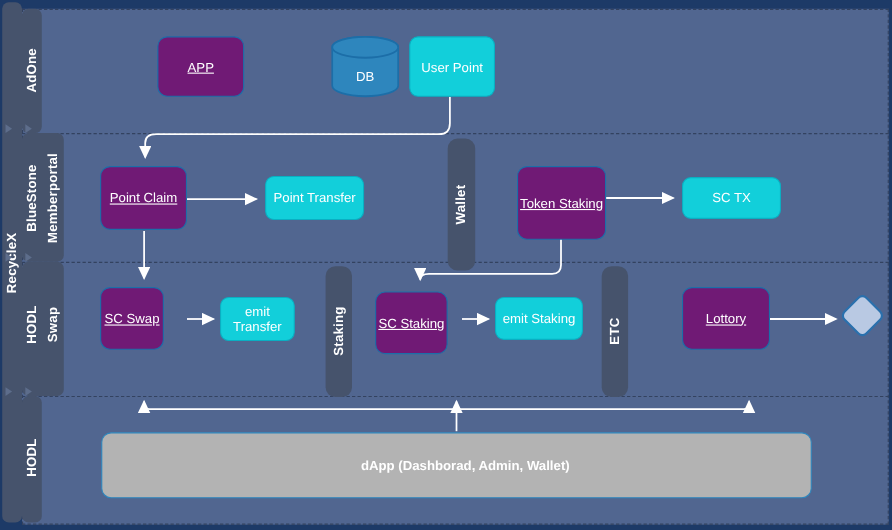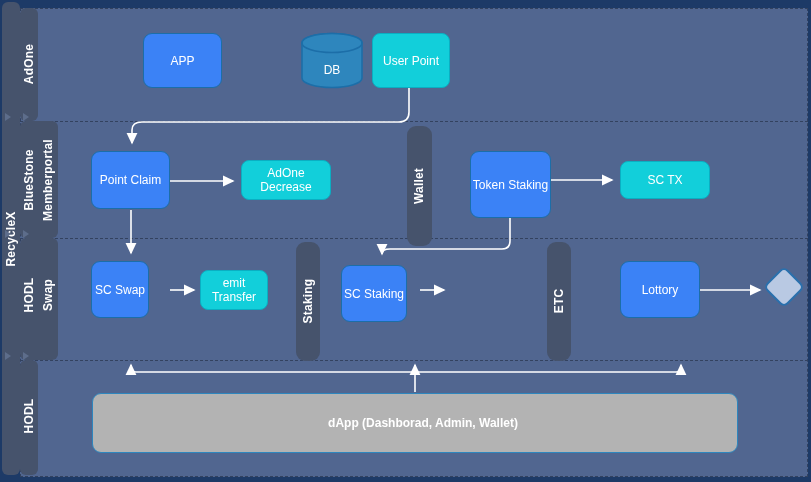--- a/index.html
+++ b/index.html
@@ -34,21 +34,21 @@
     border-top:4px solid transparent;border-bottom:4px solid transparent;
     border-left:6px solid #5d6d8b;
   }
 
   
   .node{
     position:absolute;display:flex;align-items:center;justify-content:center;
     color:#fff;font-size:12px;text-align:center;box-sizing:border-box;
     border-radius:9px;
   }
-  .node-blue{background:#3b82f6;border:1.5px solid #1c6ea8;}
+  .node-blue{background:#701a75;border:1.5px solid #1c6ea8;text-decoration:underline;}
   .node-cyan{background:#12cfda;border:1.5px solid #0aafc2;border-radius:8px;}
   .node-gray{background:#b3b3b3;border:1.5px solid #2e86bd;font-weight:bold;padding-left:16px;}
   .db-shape{position:absolute;margin-left:36px;}
   .db-shape .db-text{
     position:absolute;left:0;right:0;top:31px;text-align:center;
     color:#fff;font-size:12px;
   }
   .diamond{
     position:absolute;left:769px;top:272px;width:26px;height:26px;
     background:#b9c9e3;border:2px solid #2a70ad;border-radius:6px;
@@ -139,21 +139,21 @@
 
   <div class="node node-cyan" style="left:372px;top:33px;width:78px;height:55px">
     <span>User Point</span>
   </div>
 
   <div class="node node-blue" style="left:91px;top:151px;width:79px;height:58px">
     <span>Point Claim</span>
   </div>
 
   <div class="node node-cyan" style="left:241px;top:160px;width:90px;height:40px">
-    <span>AdOne Decrease</span>
+    <span>Point Transfer</span>
   </div>
 
   <div class="node node-blue" style="left:470px;top:151px;width:81px;height:67px">
     <span>Token Staking</span>
   </div>
 
   <div class="node node-cyan" style="left:620px;top:161px;width:90px;height:38px">
     <span>SC TX</span>
   </div>
 
@@ -162,20 +162,23 @@
   </div>
 
   <div class="node node-cyan" style="left:200px;top:270px;width:68px;height:40px">
     <span>emit Transfer</span>
   </div>
 
   <div class="node node-blue" style="left:341px;top:265px;width:66px;height:57px">
     <span>SC Staking</span>
   </div>
 
+  <div class="node node-cyan" style="left:450px;top:270px;width:80px;height:39px">
+    <span>emit Staking</span>
+  </div>
 
   <div class="node node-blue" style="left:620px;top:261px;width:80px;height:57px">
     <span>Lottory</span>
   </div>
 
   <div class="diamond"></div>
 
   <div class="node node-gray" style="left:92px;top:393px;width:646px;height:60px">
     <span>dApp (Dashborad, Admin, Wallet)</span>
   </div>

